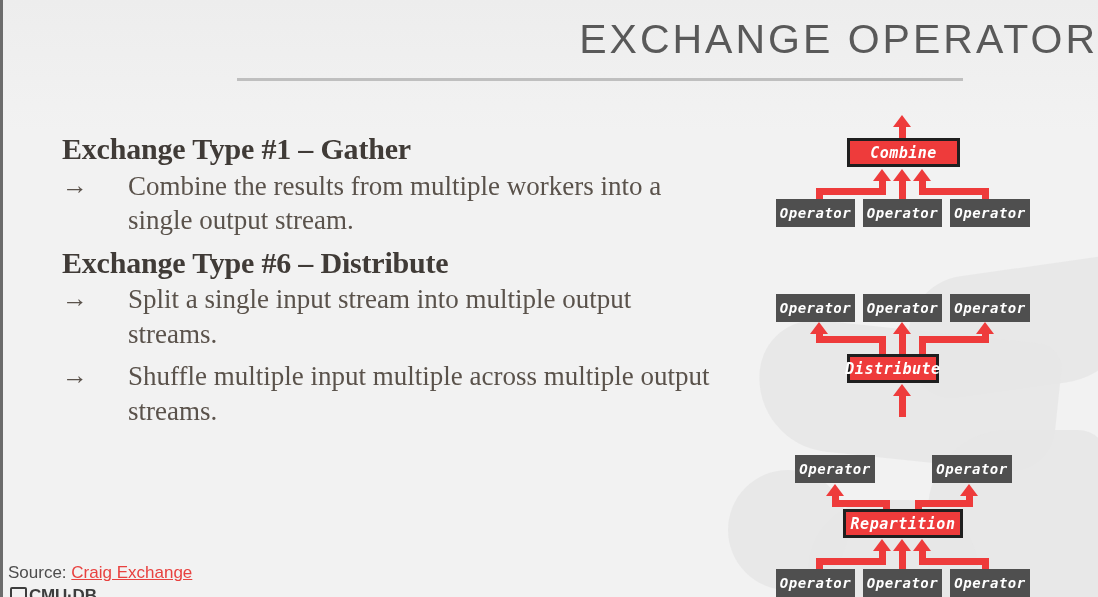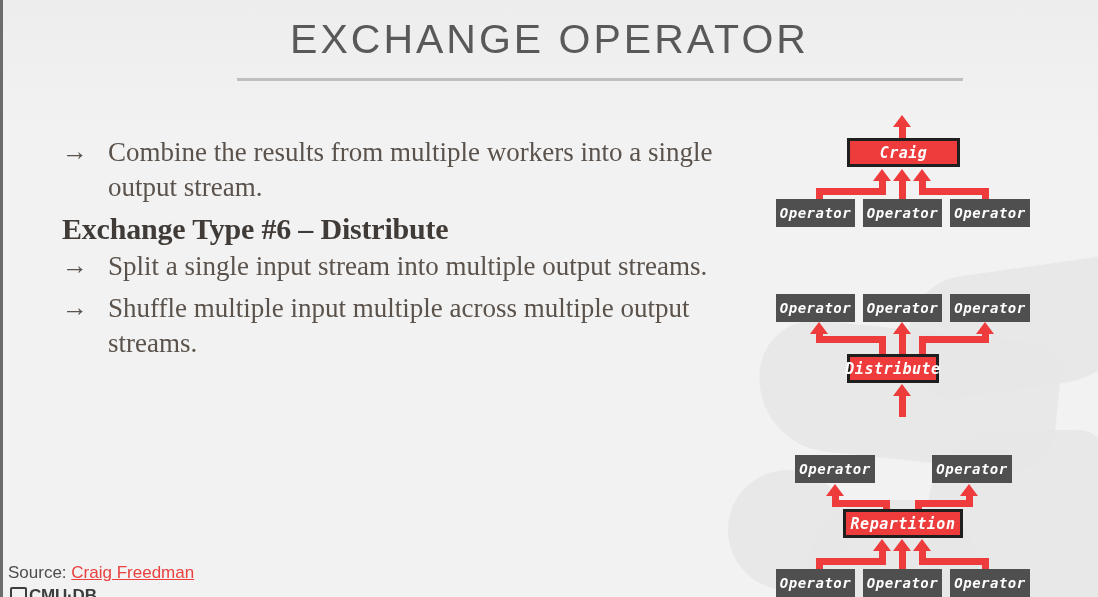--- a/index.html
+++ b/index.html
@@ -19,33 +19,33 @@
   
   .wm{position:absolute;background:#e6e6e6;opacity:.85;pointer-events:none;}
   .wm1{right:-40px;top:268px;width:230px;height:120px;border-radius:60px 20px 80px 40px;transform:rotate(-8deg);}
   .wm2{right:40px;top:330px;width:300px;height:130px;border-radius:90px 40px 70px 120px;transform:rotate(6deg);}
   .wm3{right:-10px;top:430px;width:180px;height:170px;border-radius:80px 30px 0 0;}
   .wm4{right:120px;top:500px;width:170px;height:100px;border-radius:70px 70px 0 0;}
   .wm5{right:250px;top:470px;width:120px;height:120px;border-radius:60px;}
 
   
   .title{
-    position:absolute;left:1px;right:0;top:16px;text-align:center;
+    position:absolute;left:1px;right:0;top:16px;text-align:right;
     font-size:41px;letter-spacing:3px;color:#595959;font-weight:400;
   }
   .title-rule{position:absolute;left:237px;top:78px;width:726px;height:3px;background:#bfbfbf;}
 
   
   .body{position:absolute;left:62px;top:132px;width:660px;
         font-family:"Liberation Serif", serif;color:#4a443f;}
   .blk{margin-bottom:8px;}
   .hd{font-size:30px;font-weight:bold;color:#403b37;line-height:1.12;letter-spacing:-0.2px;}
   .bl{display:flex;font-size:27px;line-height:1.28;color:#5a524b;margin-top:3px;}
   .arrow{flex:0 0 auto;width:46px;font-size:26px;line-height:1.28;}
-  .bltxt{flex:1 1 auto;}
+  .bltxt{flex:1 1 auto;margin-left:20px;}
 
   
   .source{position:absolute;left:8px;top:563px;font-size:17px;color:#4d4d4d;}
   .source a{color:#e8413f;text-decoration:underline;}
   .logo{position:absolute;left:10px;top:586px;font-size:17px;font-weight:bold;color:#3d3d3d;
         letter-spacing:-.2px;white-space:nowrap;}
   .logo .mark{display:inline-block;width:13px;height:11px;border:2px solid #3d3d3d;border-radius:2px;
         vertical-align:-1px;margin-right:2px;}
 
   
@@ -77,20 +77,21 @@
   <div class="wm wm3"></div>
   <div class="wm wm4"></div>
   <div class="wm wm5"></div>
 
   <div class="title">EXCHANGE OPERATOR</div>
   <div class="title-rule"></div>
 
   <div class="body">
 
     <div class="blk">
+      <div class="hd">Exchange Type #1 – Gather</div>
       <div class="bl">
         <span class="arrow">→</span>
         <span class="bltxt">Combine the results from multiple workers into a single output stream.</span>
       </div>
     </div>
 
     <div class="blk">
       <div class="hd">Exchange Type #6 – Distribute</div>
       <div class="bl">
         <span class="arrow">→</span>
@@ -102,33 +103,33 @@
       <div class="bl">
         <span class="arrow">→</span>
         <span class="bltxt">Shuffle multiple input multiple across multiple output streams.</span>
       </div>
     </div>
 
   </div>
 
   <div class="source">
     <span>Source:</span>
-    <a href="#">Craig Freedman</a>
+    <a href="#">Craig Exchange</a>
   </div>
 
   <div class="logo">
     <span class="mark"></span><span>CMU·DB</span>
   </div>
 
   <div class="diagram" style="left:770px;top:110px;width:270px;height:125px;">
 
     <div class="seg" style="left:129px;top:16px;width:7px;height:16px;"></div>
     <div class="head up" style="left:123px;top:5px;"></div>
 
-    <div class="box ex" style="left:77px;top:28px;width:113px;">Craig</div>
+    <div class="box ex" style="left:77px;top:28px;width:113px;">Combine</div>
 
     <div class="seg" style="left:46px;top:78px;width:70px;height:7px;"></div>
     <div class="seg" style="left:46px;top:78px;width:7px;height:12px;"></div>
     <div class="seg" style="left:109px;top:70px;width:7px;height:10px;"></div>
     <div class="head up" style="left:103px;top:59px;"></div>
 
     <div class="seg" style="left:129px;top:70px;width:7px;height:20px;"></div>
     <div class="head up" style="left:123px;top:59px;"></div>
 
     <div class="seg" style="left:149px;top:78px;width:70px;height:7px;"></div>

